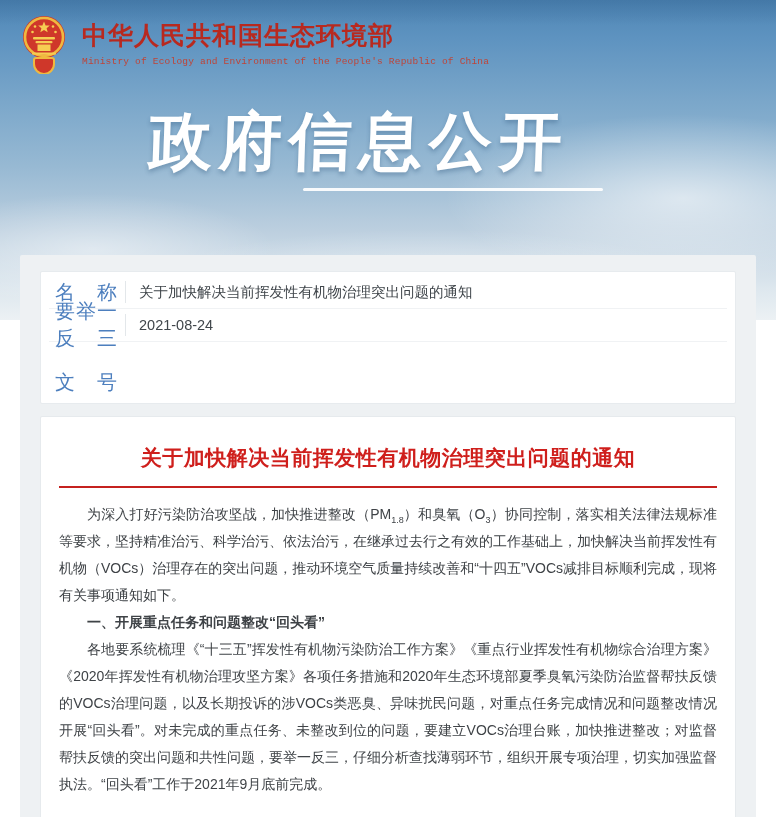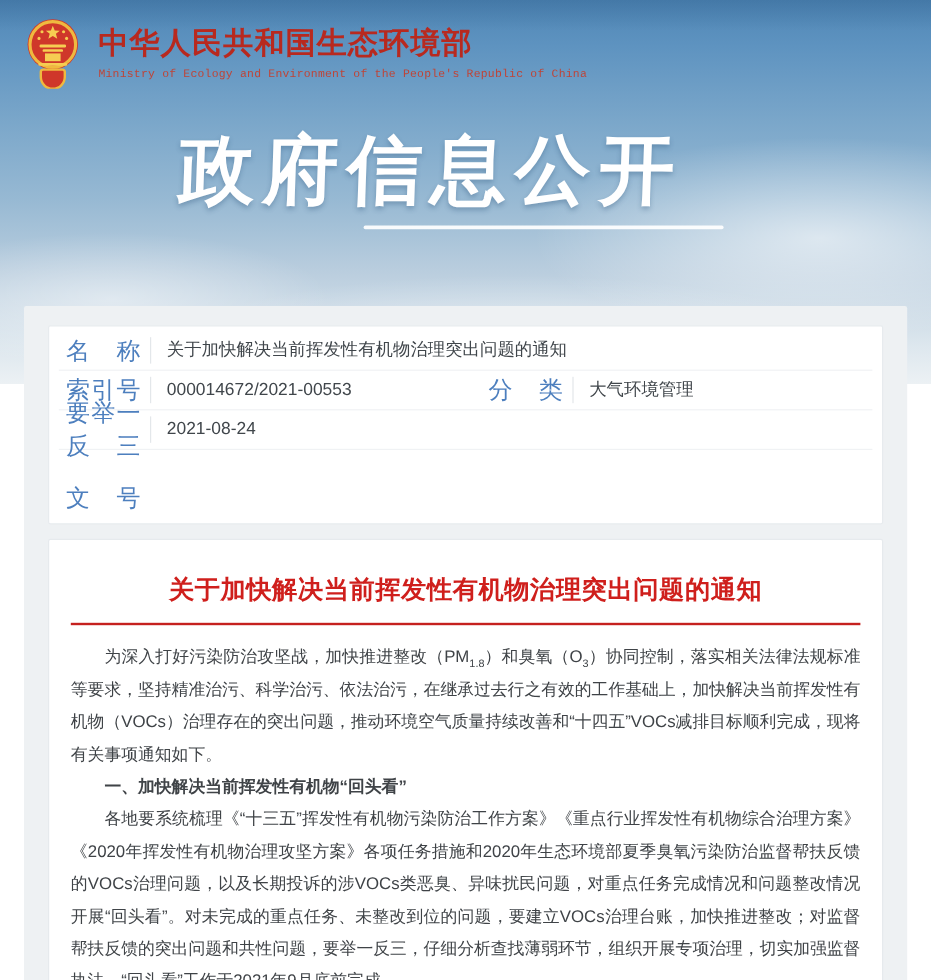--- a/index.html
+++ b/index.html
@@ -101,47 +101,37 @@
   <div class="card">
 
     <section class="meta-box">
       <div class="m-row">
         <div class="m-cell m-cellfull">
           <span class="m-label">名称</span>
           <span class="m-value">关于加快解决当前挥发性有机物治理突出问题的通知</span>
         </div>
       </div>
       <div class="m-row">
-        <div class="m-cell m-cell1">
-          <span class="m-label">索引号</span>
-          <span class="m-value">000014672/2021-00553</span>
-        </div>
-        <div class="m-cell m-cell2">
-          <span class="m-label">分类</span>
-          <span class="m-value">大气环境管理</span>
-        </div>
-      </div>
-      <div class="m-row">
         <div class="m-cell m-cell2">
           <span class="m-label">要举一反三</span>
           <span class="m-value">2021-08-24</span>
         </div>
       </div>
       <div class="m-row">
         <div class="m-cell m-cell1">
           <span class="m-label">文号</span>
         </div>
       </div>
     </section>
 
     <section class="doc-box">
       <h1 class="doc-title">关于加快解决当前挥发性有机物治理突出问题的通知</h1>
       <div class="red-divider"></div>
       <div class="doc-text">
         <p class="indent"><span>为深入打好污染防治攻坚战，加快推进整改（PM</span><sub>1.8</sub><span>）和臭氧（O</span><sub>3</sub><span>）协同控制，落实相关法律法规标准等要求，坚持精准治污、科学治污、依法治污，在继承过去行之有效的工作基础上，加快解决当前挥发性有机物（VOCs）治理存在的突出问题，推动环境空气质量持续改善和“十四五”VOCs减排目标顺利完成，现将有关事项通知如下。</span></p>
-        <p class="indent bold">一、加快解决当前挥发性有机物“回头看”</p>
+        <p class="indent bold">一、开展重点任务和问题整改“回头看”</p>
         <p class="indent">各地要系统梳理《“十三五”挥发性有机物污染防治工作方案》《重点行业挥发性有机物综合治理方案》《2020年挥发性有机物治理攻坚方案》各项任务措施和2020年生态环境部夏季臭氧污染防治监督帮扶反馈的VOCs治理问题，以及长期投诉的涉VOCs类恶臭、异味扰民问题，对重点任务完成情况和问题整改情况开展“回头看”。对未完成的重点任务、未整改到位的问题，要建立VOCs治理台账，加快推进整改；对监督帮扶反馈的突出问题和共性问题，要举一反三，仔细分析查找薄弱环节，组织开展专项治理，切实加强监督执法。“回头看”工作于2021年9月底前完成。</p>
 
       </div>
     </section>
 
   </div>
 </div>
 
 </body></html>

